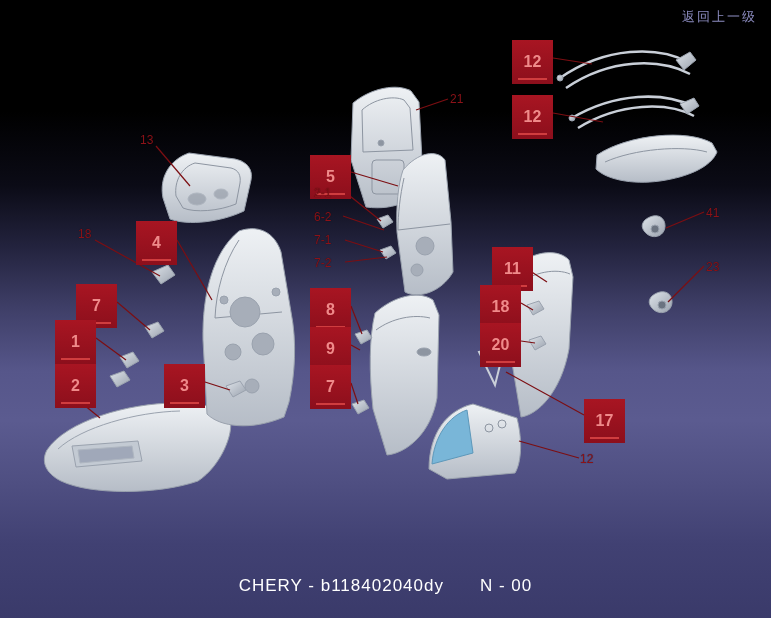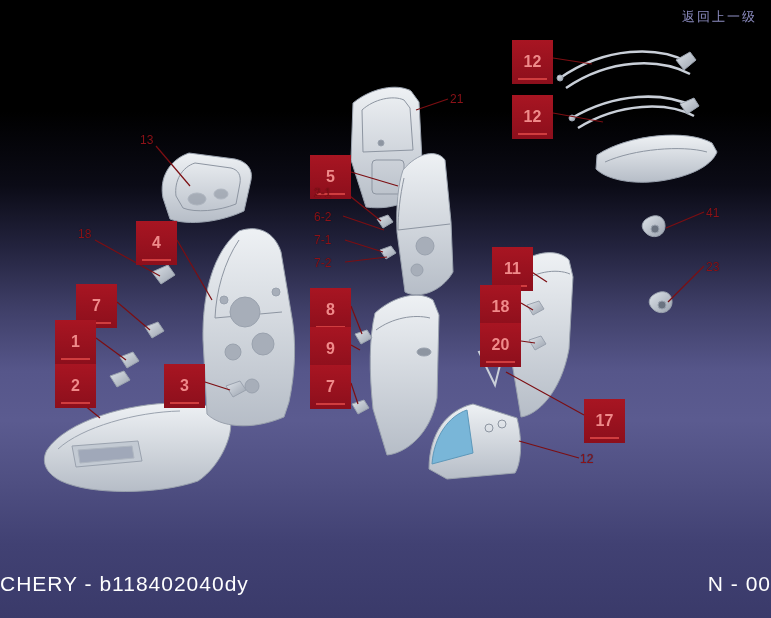--- a/index.html
+++ b/index.html
@@ -29,22 +29,22 @@
   }
   .plabel-box::after{
     content:"";position:absolute;left:6px;right:6px;bottom:4px;height:2px;
     background:#e04848;opacity:.8;
   }
   .plabel-text{
     position:absolute;color:#8c1218;font-weight:normal;font-size:12px;cursor:pointer;
     text-shadow:0 0 1px rgba(0,0,0,.6);
   }
   .footer{
-    position:absolute;left:0;right:0;bottom:22px;display:flex;justify-content:space-between;gap:36px;
-    color:#ffffff;font-size:21px;letter-spacing:1px;
+    position:absolute;left:0;right:0;bottom:22px;display:flex;justify-content:center;gap:36px;
+    color:#ffffff;font-size:17px;letter-spacing:1px;
   }
 </style>
 </head>
 <body>
 
 <div class="stage">
 
   <svg class="layer" viewBox="0 0 771 618">
     <defs>
       <linearGradient id="metal" x1="0" y1="0" x2="0" y2="1">

